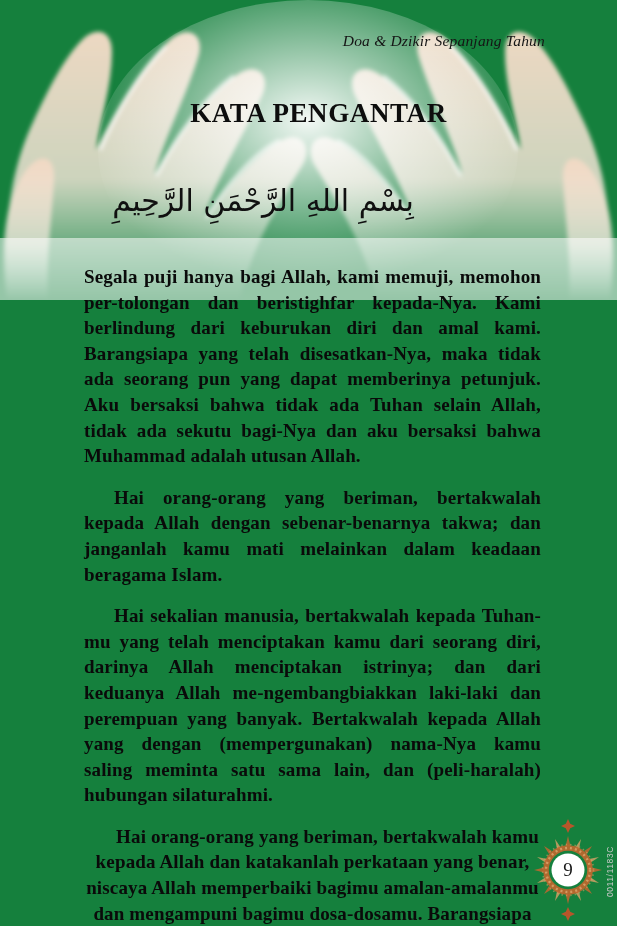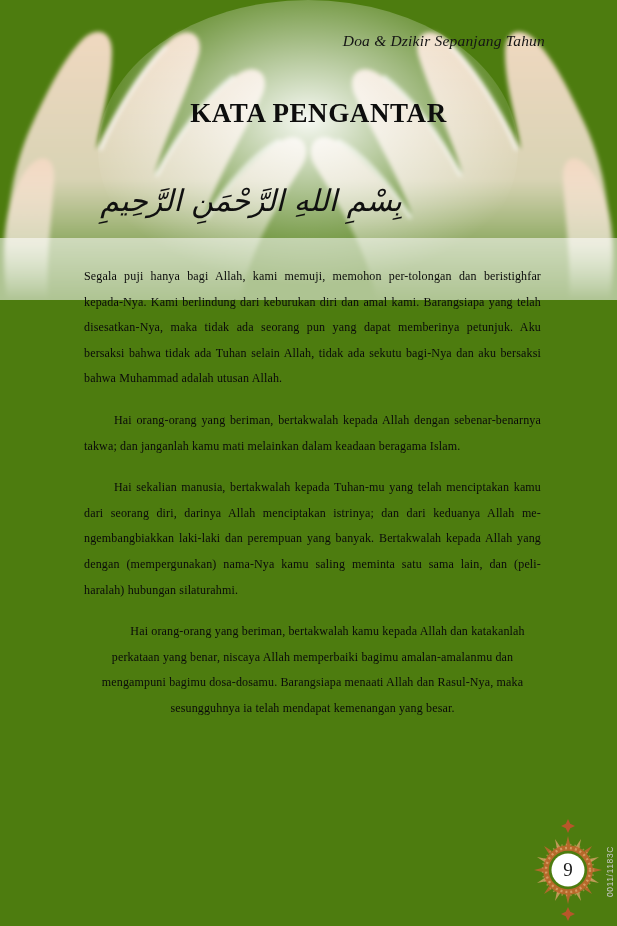--- a/index.html
+++ b/index.html
@@ -6,21 +6,21 @@
     margin: 0;
     padding: 0;
     background: #ffffff;
   }
 
   .page {
     position: relative;
     width: 617px;
     height: 926px;
     margin: 0 auto;
-    background: #4d7c0f;
+    background: #15803d;
     overflow: hidden;
     font-family: "Liberation Serif", "DejaVu Serif", serif;
     color: #000000;
   }
 
   
   .watermark {
     position: absolute;
     left: 0;
     top: 0;
@@ -58,51 +58,51 @@
     font-weight: bold;
     font-size: 27px;
     letter-spacing: 0.6px;
     color: #0d0d0d;
     padding-left: 10px;
   }
 
   
   .basmalah {
     position: absolute;
-    left: 4px;
+    left: 16px;
     top: 178px;
     width: 494px;
     text-align: center;
     z-index: 3;
     direction: rtl;
     font-family: "DejaVu Sans", sans-serif;
     font-size: 30px;
     line-height: 1.5;
     color: #101010;
-    font-style: italic;
   }
 
   
   .body-text {
     position: absolute;
     left: 84px;
     top: 264px;
     width: 457px;
     z-index: 3;
   }
   .body-text p {
     margin: 0;
     text-align: justify;
     text-justify: inter-word;
-    font-size: 12px;
+    font-size: 19px;
     line-height: 25.6px;
     letter-spacing: 0.15px;
     color: #0a0a0a;
     text-indent: 0;
     hyphens: manual;
+    font-weight: bold;
   }
   .body-text p + p { text-indent: 30px; margin-top: 16px; }
   .body-text p:last-child { text-align: center; }
 
   
   .folio {
     position: absolute;
     left: 528px;
     top: 818px;
     width: 80px;

